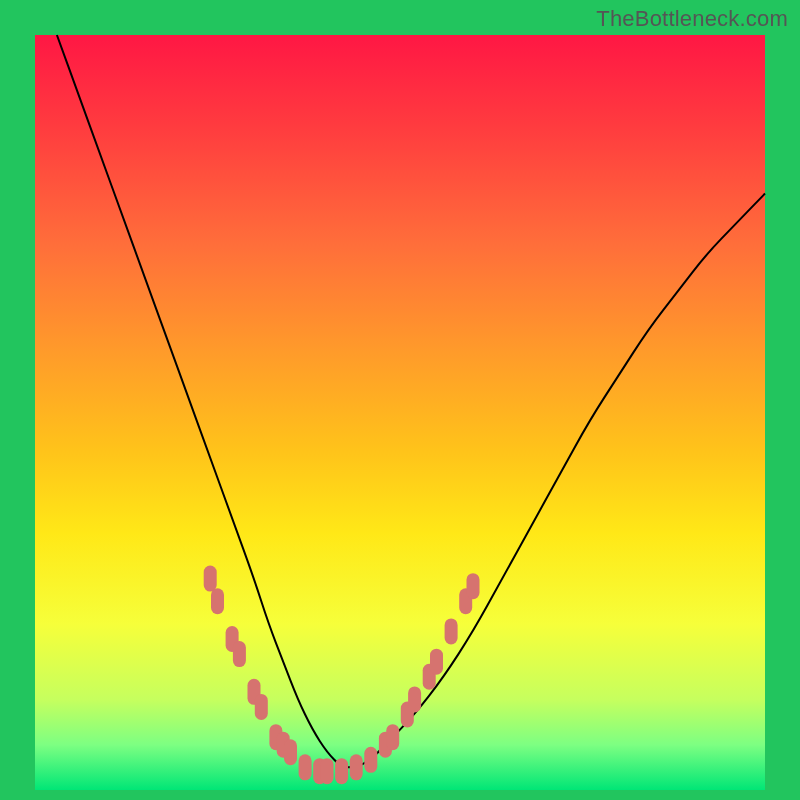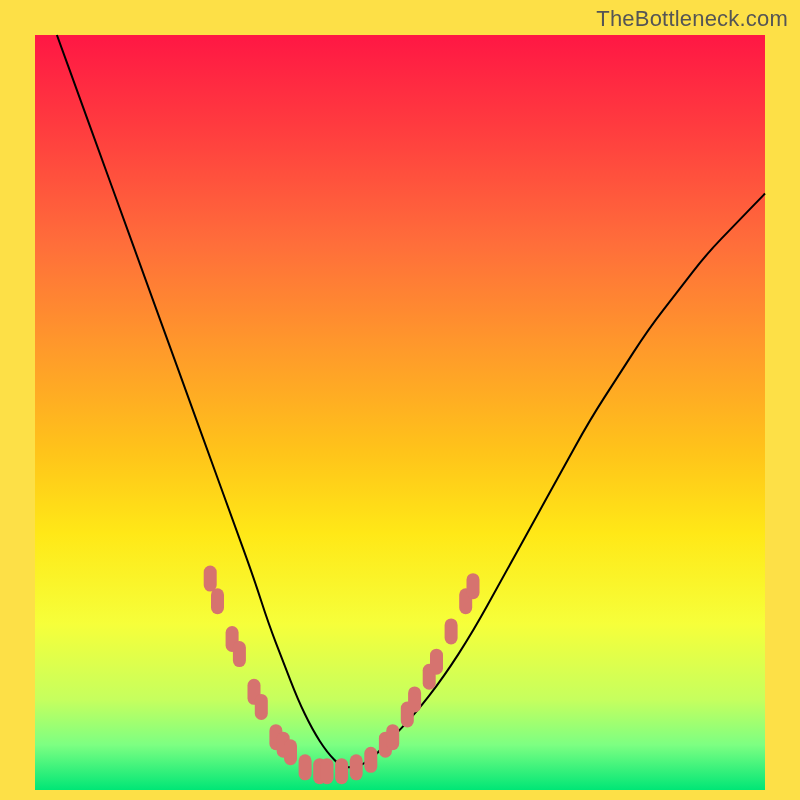--- a/index.html
+++ b/index.html
@@ -8,21 +8,21 @@
     width: 800px;
     height: 800px;
     background: #000;
     overflow: hidden;
     font-family: Arial, Helvetica, sans-serif;
   }
   .stage {
     position: relative;
     width: 800px;
     height: 800px;
-    background: #fde047;
+    background: #22c55e;
   }
   .watermark {
     position: absolute;
     top: 6px;
     right: 12px;
     color: #555;
     font-size: 22px;
     font-weight: 500;
     z-index: 50;
     letter-spacing: 0.2px;

